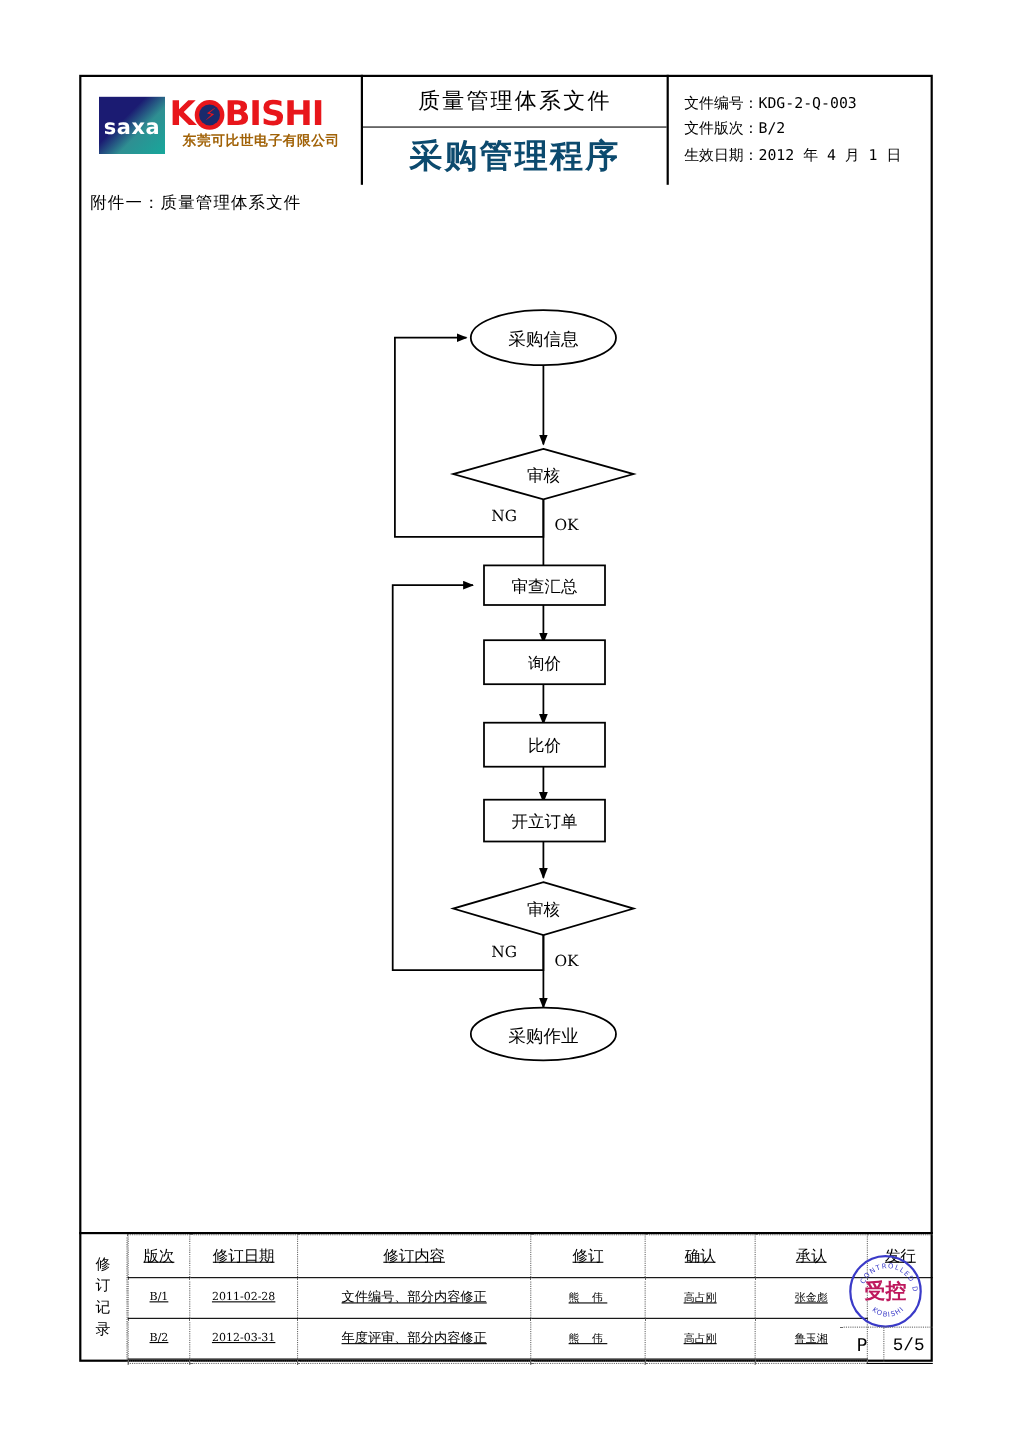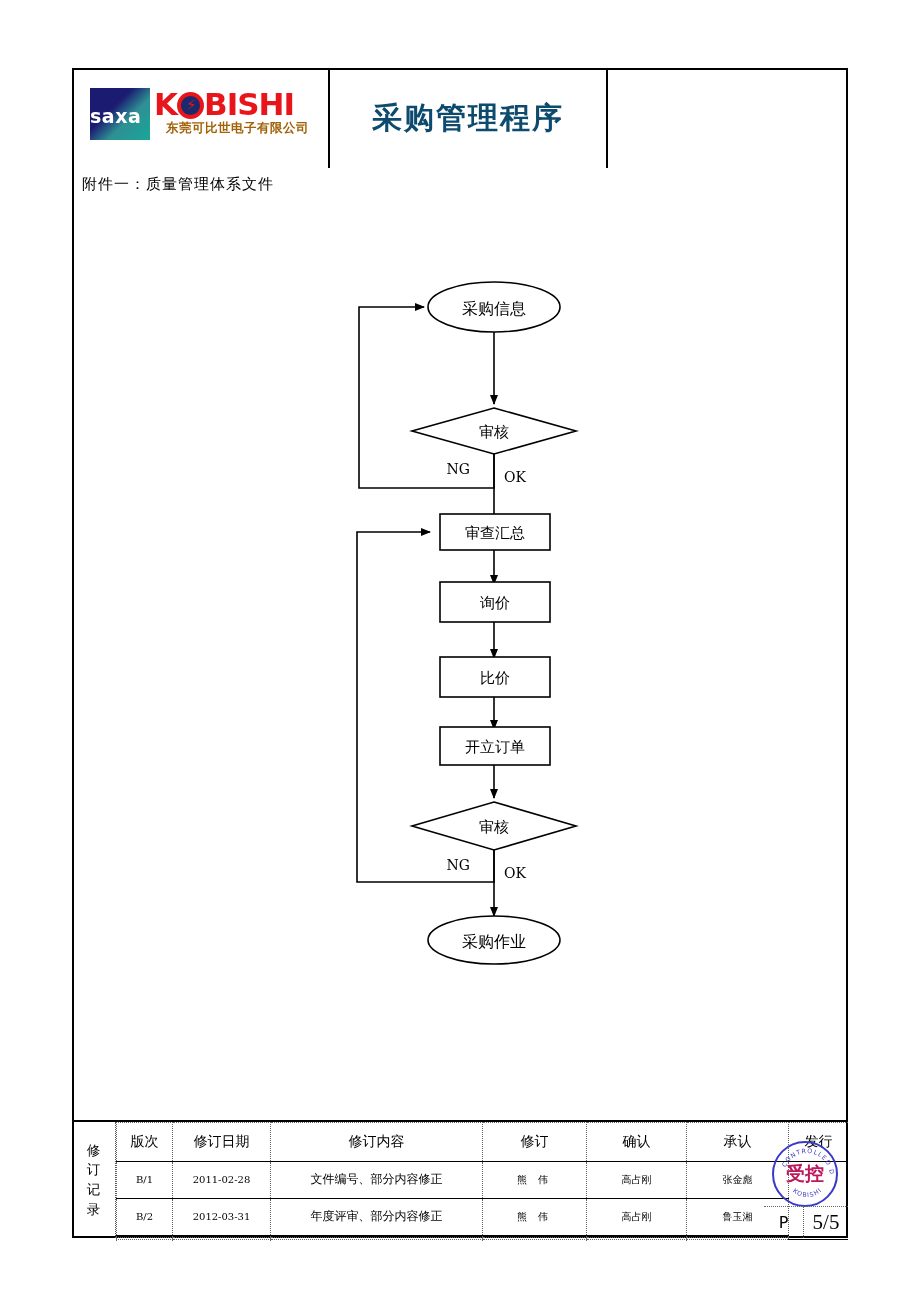--- a/index.html
+++ b/index.html
@@ -69,21 +69,21 @@
 
   
   .logo-wrap{
     position:relative;width:220px;height:64px;
     display:flex;align-items:flex-start;
   }
   .saxa{
     position:absolute;left:0px;top:2px;
     width:60px;height:52px;
     background:linear-gradient(135deg,#1b1b72 0%,#1b1b72 38%,#2f8f92 62%,#17a79b 100%);
-    display:flex;align-items:center;
+    display:flex;align-items:center;justify-content:center;
   }
   .saxa span{
     color:#fff;font-size:19px;font-weight:bold;letter-spacing:0.5px;
     font-family:"DejaVu Sans", sans-serif;
     transform:translateY(2px);
   }
   .kobishi{
     position:absolute;left:64px;top:0px;
     font-family:"DejaVu Sans", sans-serif;
     font-size:31px;font-weight:bold;color:#e8161b;
@@ -136,20 +136,21 @@
     border-right:1px dotted #555;
     box-sizing:border-box;
     display:flex;flex-direction:column;align-items:center;justify-content:center;
     font-size:13.5px;line-height:1.45;
     font-family:"DejaVu Serif", serif;
   }
   .rev-tbl{flex:1 1 auto;}
   table.rt{
     border-collapse:collapse;width:100%;height:118px;
     table-layout:fixed;
+    text-decoration:underline;
   }
   table.rt td{
     border:1px dotted #666;
     text-align:center;
     font-size:10px;
     font-family:"DejaVu Serif", serif;
     padding:0 2px;
     overflow:hidden;
     white-space:nowrap;
   }
@@ -187,21 +188,21 @@
     box-sizing:border-box;
     border-top:1px dotted #666;
   }
   .pfoot .p1{
     flex:0 0 40px;display:flex;align-items:center;justify-content:center;
     font-size:16px;font-family:"DejaVu Sans", sans-serif;
     border-right:1px dotted #666;box-sizing:border-box;
   }
   .pfoot .p2{
     flex:1 1 auto;display:flex;align-items:center;justify-content:center;
-    font-size:21px;font-family:Liberation Serif, serif;
+    font-size:16px;font-family:Liberation Mono, monospace;
   }
 </style>
 </head>
 <body>
 
 <div class="page">
 
   <div class="frame"></div>
 
   <div class="hdr">
@@ -210,23 +211,29 @@
       <div class="logo-wrap">
         <div class="saxa">
           <span>saxa</span>
         </div>
         <div class="kobishi"><span>K</span><span class="kob-o"><span class="ring"></span><span class="inner"></span><span class="bolt">⚡</span></span><span>BISHI</span></div>
         <div class="cncorp">东莞可比世电子有限公司</div>
       </div>
     </div>
 
     <div class="hdr-title">
+      <div class="hdr-title-top">质量管理体系文件</div>
       <div class="hdr-title-bot">采购管理程序</div>
     </div>
 
+    <div class="hdr-info">
+      <div><span>文件编号：</span><span>KDG-2-Q-003</span></div>
+      <div><span>文件版次：</span><span>B/2</span></div>
+      <div><span>生效日期：</span><span>2012 年 4 月 1 日</span></div>
+    </div>
 
   </div>
 
   <div class="caption">附件一：质量管理体系文件</div>
 
   <div class="flow">
     <svg width="776" height="950" viewBox="0 0 776 950" xmlns="http://www.w3.org/2000/svg">
       <defs>
         <marker id="ah" markerWidth="10" markerHeight="8" refX="9" refY="4" orient="auto" markerUnits="userSpaceOnUse">
           <path d="M0,0 L10,4 L0,8 z" fill="#000"></path>

